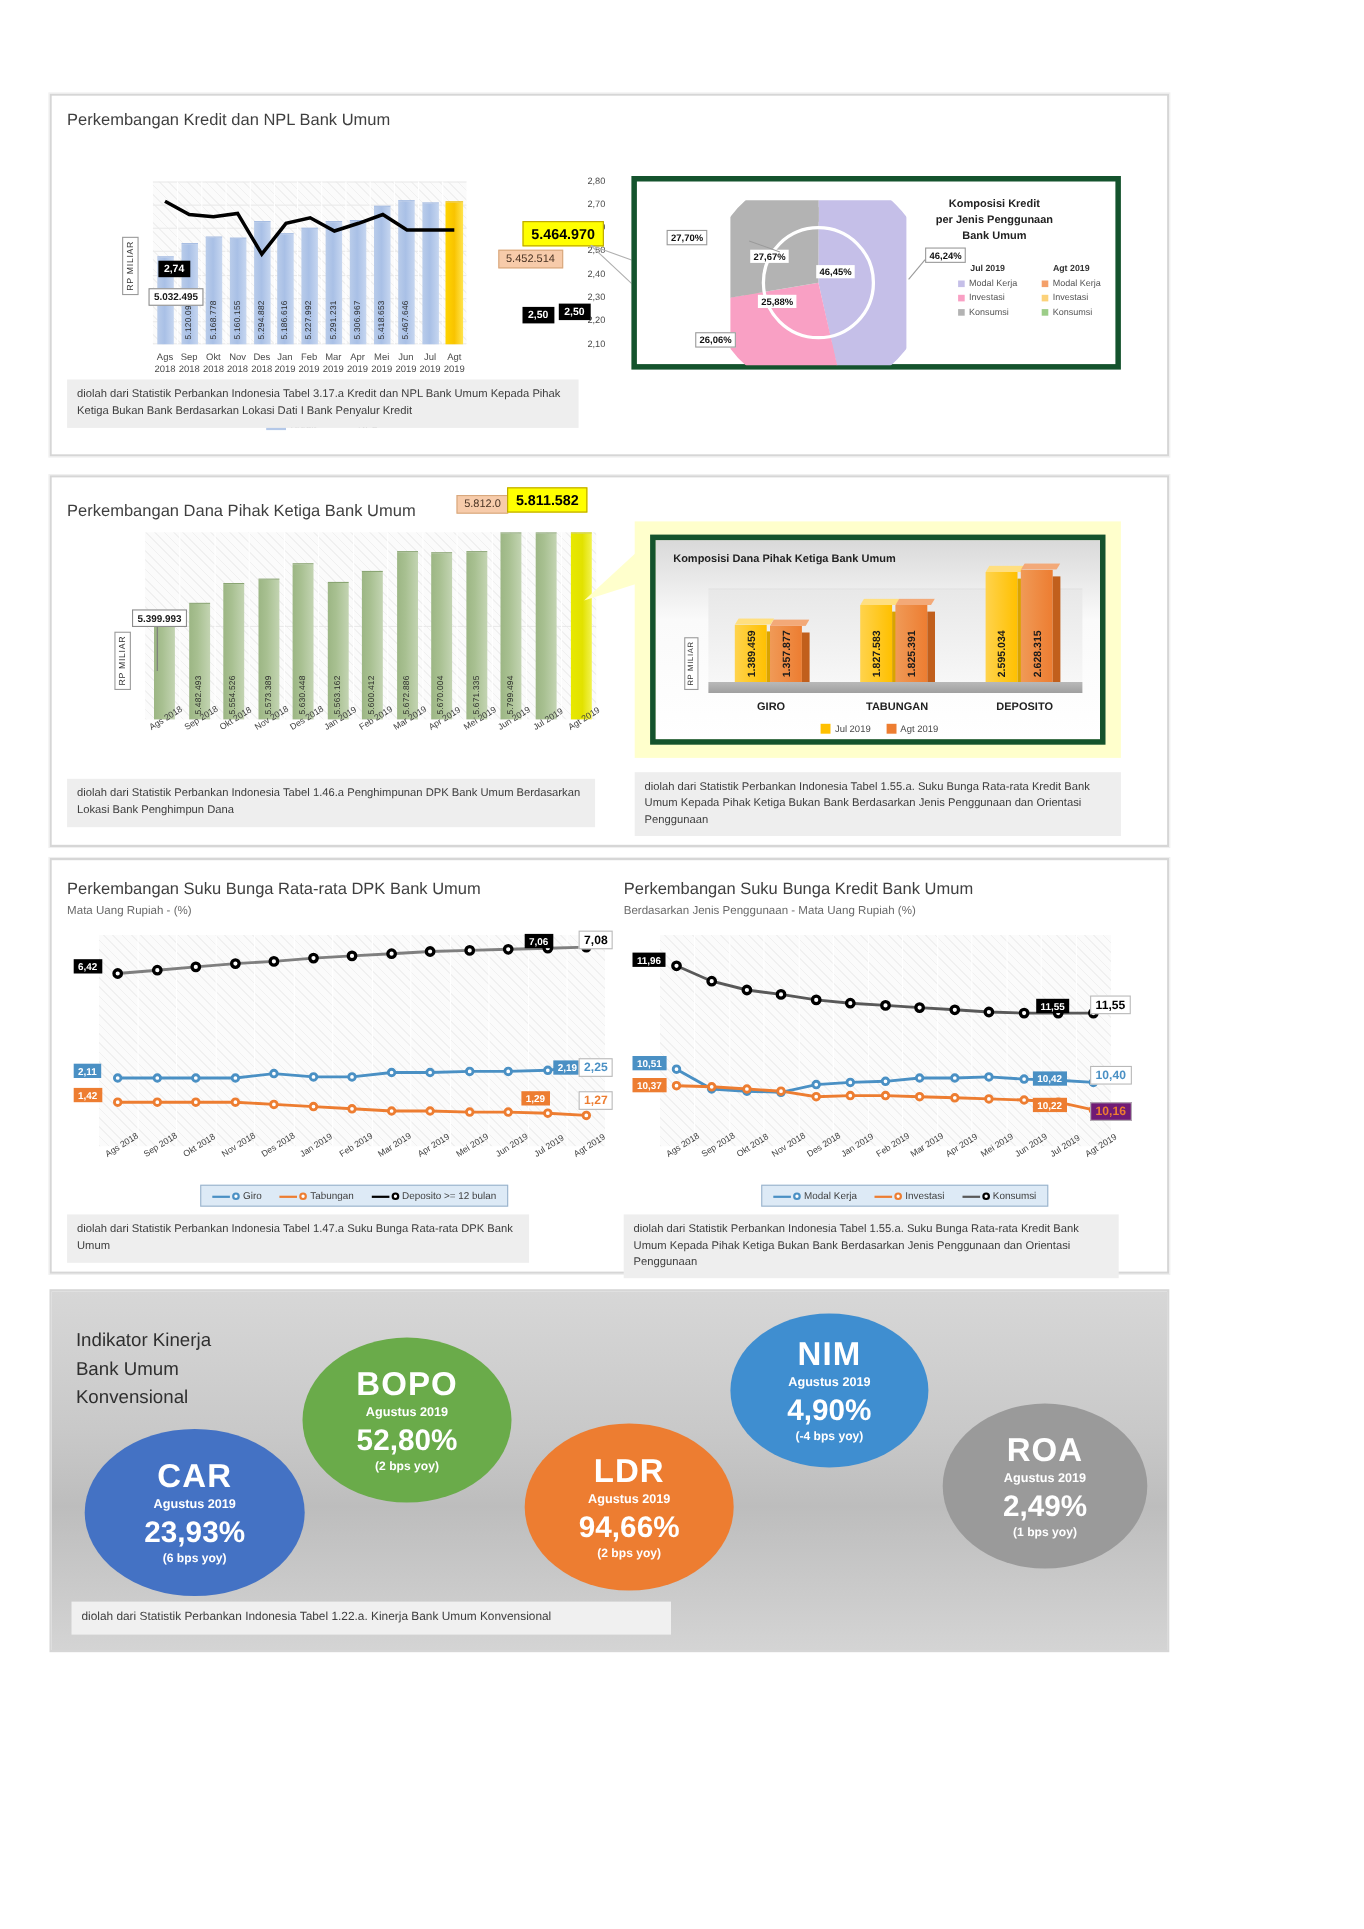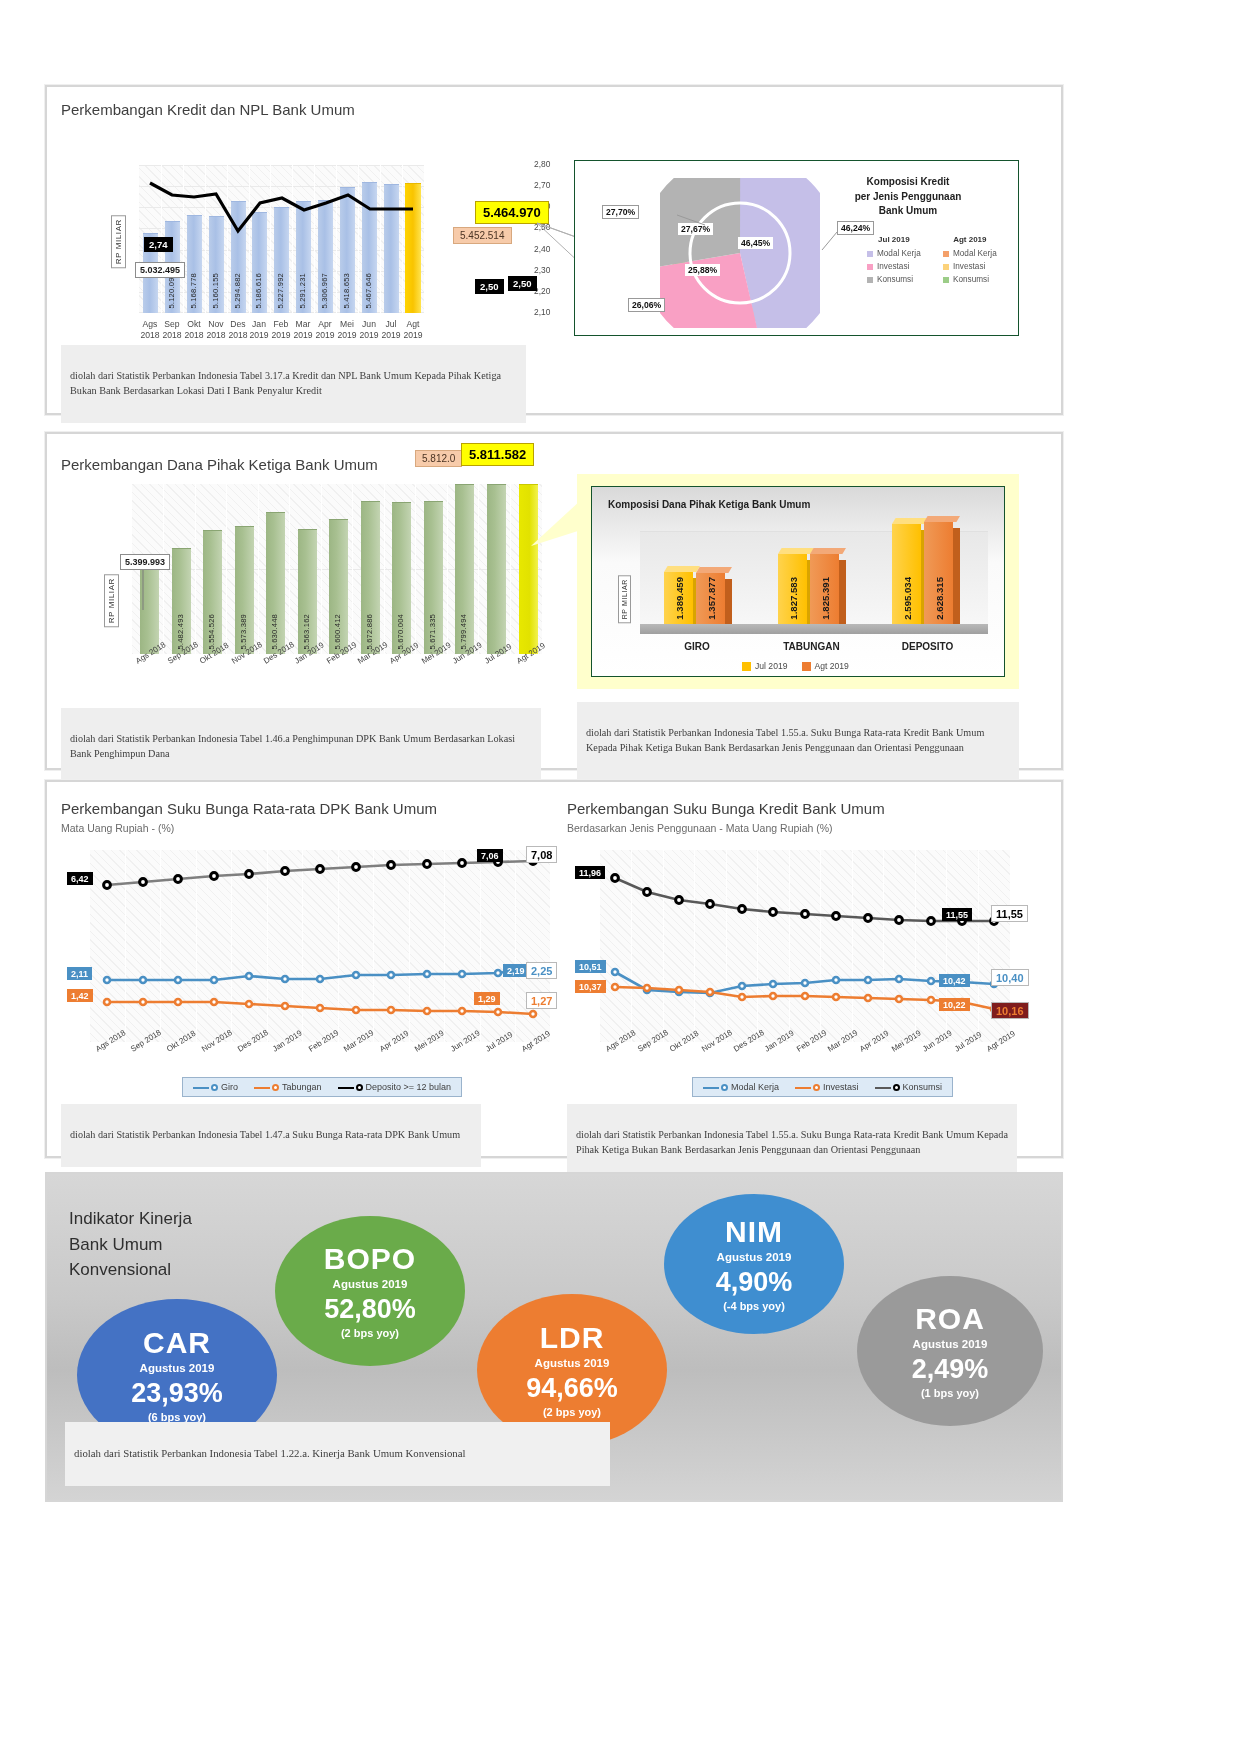--- a/index.html
+++ b/index.html
@@ -35,23 +35,22 @@
   .panel-inner { position: relative; width: 100%; height: 100%; }
 
   .chart-title { font-size: 15px; color: #3f3f3f; font-weight: normal; }
   .chart-sub { font-size: 10.5px; color: #6a6a6a; margin-top: 2px; }
 
   .note {
     background: #eeeeee;
     color: #3d3d3d;
     font-size: 10.2px;
     line-height: 1.45;
-    padding: 24px 9px;
+    padding: 7px 9px;
     position: absolute;
-    font-family: Liberation Serif, serif;
   }
 
   
   .plot {
     position: absolute;
     background:
       repeating-linear-gradient(45deg,
         rgba(0,0,0,0.045) 0px, rgba(0,0,0,0.045) 1px,
         rgba(255,255,255,0) 1px, rgba(255,255,255,0) 6px),
       #fbfbfb;
@@ -130,21 +129,21 @@
   
   .donut-wrap { position:absolute; }
   .pct-box {
     position:absolute; background:#fff; border:1px solid #999;
     font-size:8.6px; font-weight:bold; padding:1px 3px; color:#111; white-space:nowrap;
   }
   .pct-plain {
     position:absolute; background:#fff; font-size:8.6px; font-weight:bold;
     padding:1px 3px; color:#111; white-space:nowrap;
   }
-  .sub-panel { position:absolute; border:1px solid #14532d; background:#fff; }
+  .sub-panel { position:absolute; border:5px solid #14532d; background:#fff; }
   .kom-title { position:absolute; font-size:10px; font-weight:bold; color:#222; text-align:center; line-height:1.45;}
   .leg-col { position:absolute; font-size:8.2px; color:#555; }
   .leg-col .hd { font-weight:bold; color:#333; text-align:center; margin-bottom:5px; font-size:8px;}
   .leg-col .it { display:flex; align-items:center; gap:4px; margin-bottom:4px; }
   .leg-col .dot { width:6px; height:6px; display:inline-block; }
 
   
   .bar-dpk {
     position:absolute; bottom:0;
     background: linear-gradient(to right,#9cb684 0%, #a8c091 40%, #c3d4b2 100%);
@@ -701,21 +700,21 @@
       <div class="ln-badge" style="left:528px; top:84px; background:#000;">11,96</div>
       <div class="ln-badge" style="left:895px; top:126px; background:#000;">11,55</div>
       <div class="ln-badge out" style="left:944px; top:123px; background:#fff; color:#000; font-size:11px;">11,55</div>
 
       <div class="ln-badge" style="left:528px; top:178px; background:#4a90c4;">10,51</div>
       <div class="ln-badge" style="left:892px; top:192px; background:#4a90c4;">10,42</div>
       <div class="ln-badge out" style="left:944px; top:187px; background:#fff; color:#4a90c4; font-size:11px;">10,40</div>
 
       <div class="ln-badge" style="left:528px; top:198px; background:#ed7d31;">10,37</div>
       <div class="ln-badge" style="left:892px; top:216px; background:#ed7d31;">10,22</div>
-      <div class="ln-badge out" style="left:944px; top:220px; background:#7f1d1d; color:#ed7d31; font-size:11px;">10,16</div>
+      <div class="ln-badge out" style="left:944px; top:220px; background:#701a75; color:#ed7d31; font-size:11px;">10,16</div>
 
       <div style="position:absolute;left:555px;top:264px;width:410px;">
         <div class="slant-lbl" style="left:2px;">Ags 2018</div>
         <div class="slant-lbl" style="left:34px;">Sep 2018</div>
         <div class="slant-lbl" style="left:66px;">Okt 2018</div>
         <div class="slant-lbl" style="left:98px;">Nov 2018</div>
         <div class="slant-lbl" style="left:130px;">Des 2018</div>
         <div class="slant-lbl" style="left:161px;">Jan 2019</div>
         <div class="slant-lbl" style="left:193px;">Feb 2019</div>
         <div class="slant-lbl" style="left:224px;">Mar 2019</div>

